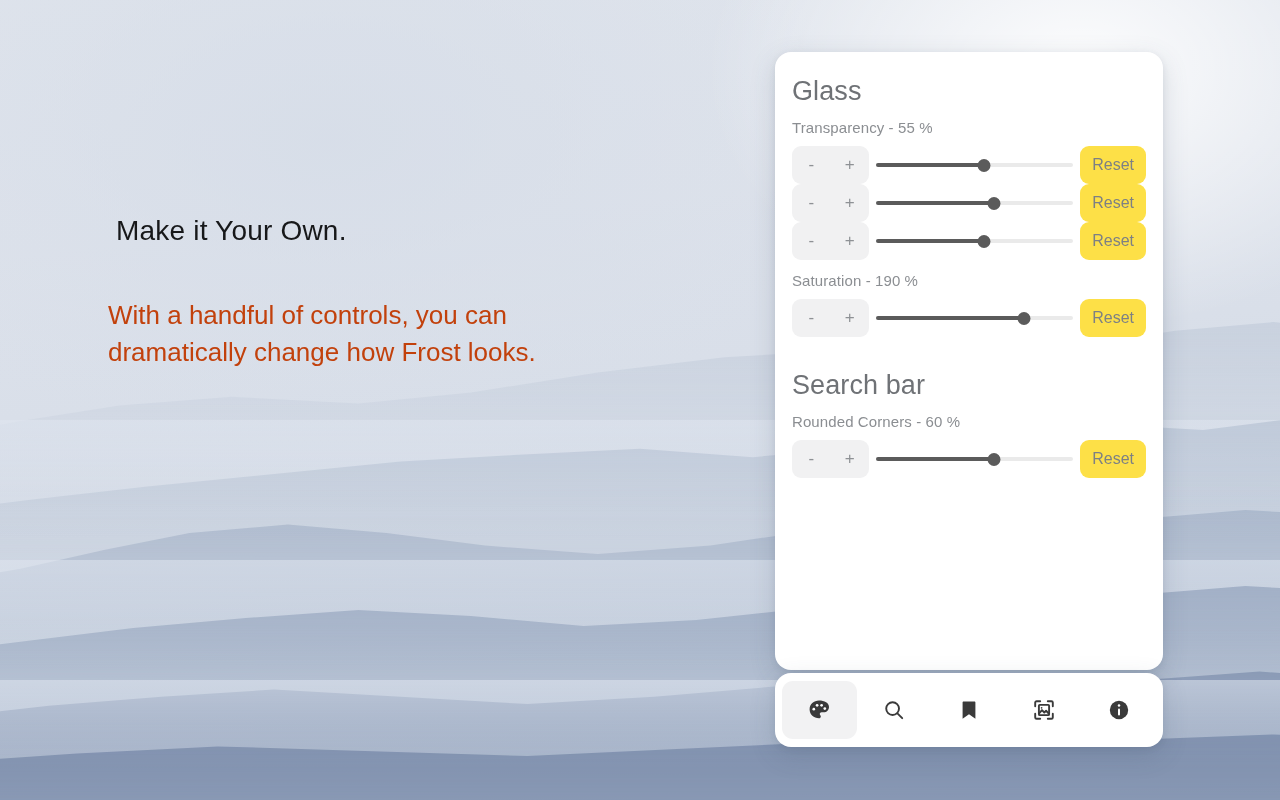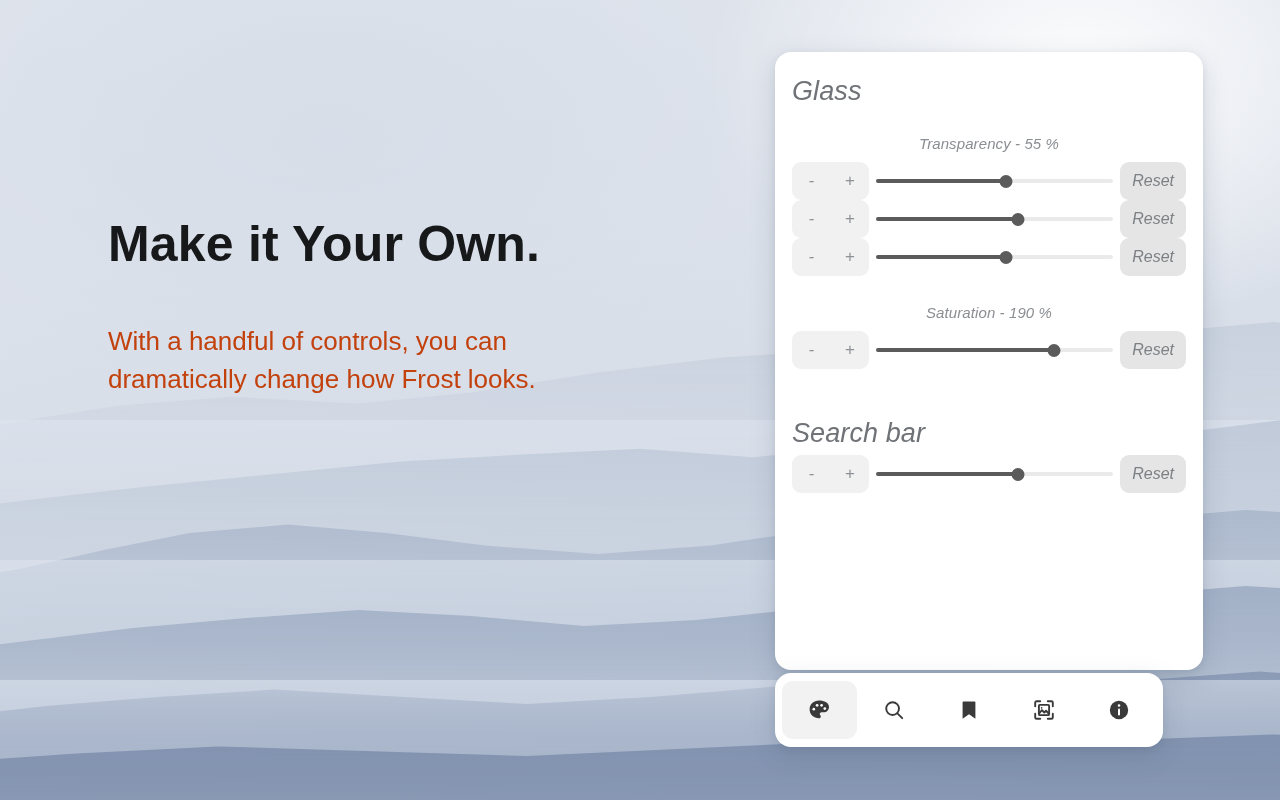--- a/index.html
+++ b/index.html
@@ -83,25 +83,26 @@
   .haze.h3 { top: 680px; height: 90px; }
 
   
   #hero {
     position: absolute;
     left: 108px;
     top: 214px;
     width: 600px;
   }
   #hero-title {
-    font-size: 50px;
-    font-weight: 700;
+    font-size: 28px;
+    font-weight: 400;
     color: #17181a;
     letter-spacing: 0.2px;
     line-height: 1.2;
+    margin-left: 8px;
   }
   #hero-sub {
     margin-top: 49px;
     font-size: 26px;
     font-weight: 400;
     color: #c2410c;
     line-height: 1.45;
     max-width: 540px;
   }
 
@@ -111,53 +112,51 @@
     left: 775px;
     top: 52px;
     width: 388px;
     height: 695px;
   }
 
   #settings-panel {
     position: absolute;
     left: 0;
     top: 0;
-    width: 428px;
+    width: 388px;
     height: 618px;
     background: #ffffff;
     border-radius: 16px;
     box-shadow: 0 8px 26px rgba(60,75,100,0.18), 0 2px 6px rgba(60,75,100,0.10);
     overflow: hidden;
-    font-style: italic;
   }
 
   .panel-scroll {
     position: absolute;
     inset: 0;
     overflow: hidden;
     padding: 18px 17px 0 17px;
   }
 
   .section-title {
     font-size: 27px;
     font-weight: 400;
     color: #6f7276;
     letter-spacing: 0.1px;
     margin-bottom: 6px;
   }
   .section-title.glass { margin-top: 6px; }
-  .section-title.searchbar { margin-top: 49px; }
+  .section-title.searchbar { margin-top: 33px; }
 
   .control-label {
     font-size: 15px;
     color: #8b8e92;
-    margin-top: 28px;
+    margin-top: 12px;
     margin-bottom: 10px;
     letter-spacing: 0.1px;
-    text-align: center;
   }
 
   .control-row {
     display: flex;
     align-items: center;
     gap: 0;
   }
 
   .stepper {
     display: flex;
@@ -208,21 +207,21 @@
     border-radius: 50%;
     background: #5b5b5b;
     transform: translateX(-50%);
   }
 
   .reset-btn {
     flex: 0 0 auto;
     height: 38px;
     padding: 0 12px;
     line-height: 38px;
-    background: #e5e5e5;
+    background: #fde047;
     border-radius: 9px;
     font-size: 16px;
     color: #7d8084;
     cursor: pointer;
     user-select: none;
   }
 
   
   #nav-bar {
     position: absolute;
@@ -321,20 +320,21 @@
               <div class="stepper-btn">+</div>
             </div>
             <div class="slider-wrap">
               <div class="slider-track"></div>
               <div class="slider-fill" style="width: 75%;"></div>
               <div class="slider-thumb" style="left: 75%;"></div>
             </div>
             <div class="reset-btn">Reset</div>
           </div>
           <div class="section-title searchbar">Search bar</div>
+          <div class="control-label">Rounded Corners - 60 %</div>
           <div class="control-row">
             <div class="stepper">
               <div class="stepper-btn">-</div>
               <div class="stepper-btn">+</div>
             </div>
             <div class="slider-wrap">
               <div class="slider-track"></div>
               <div class="slider-fill" style="width: 60%;"></div>
               <div class="slider-thumb" style="left: 60%;"></div>
             </div>

